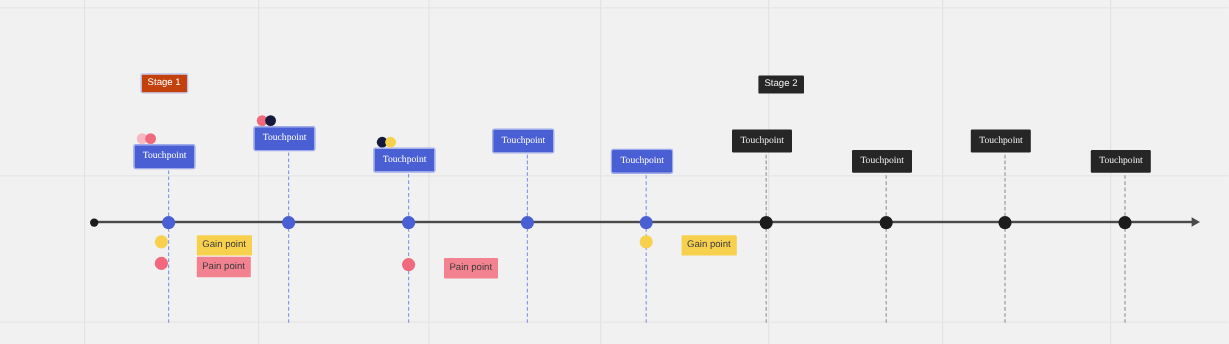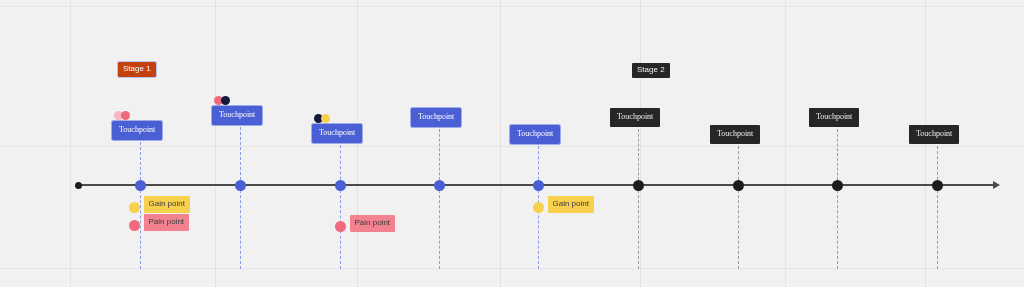--- a/index.html
+++ b/index.html
@@ -159,21 +159,22 @@
     width: 9px;
     height: 9px;
     border-radius: 50%;
     margin-right: -2px;
   }
 
   
   .point-row {
     position: absolute;
     display: flex;
-    align-items: flex-end;
+    align-items: flex-start;
+    gap: 20px;
   }
   .point-dot {
     width: 11px;
     height: 11px;
     border-radius: 50%;
     flex: 0 0 auto;
   }
   .point-label {
     font-size: 8px;
     line-height: 1;

